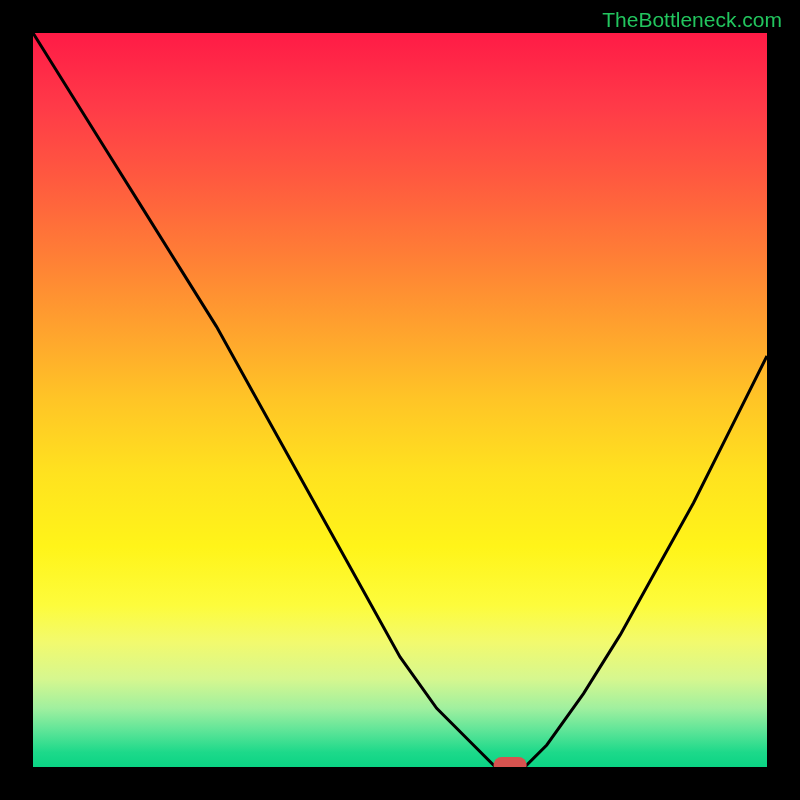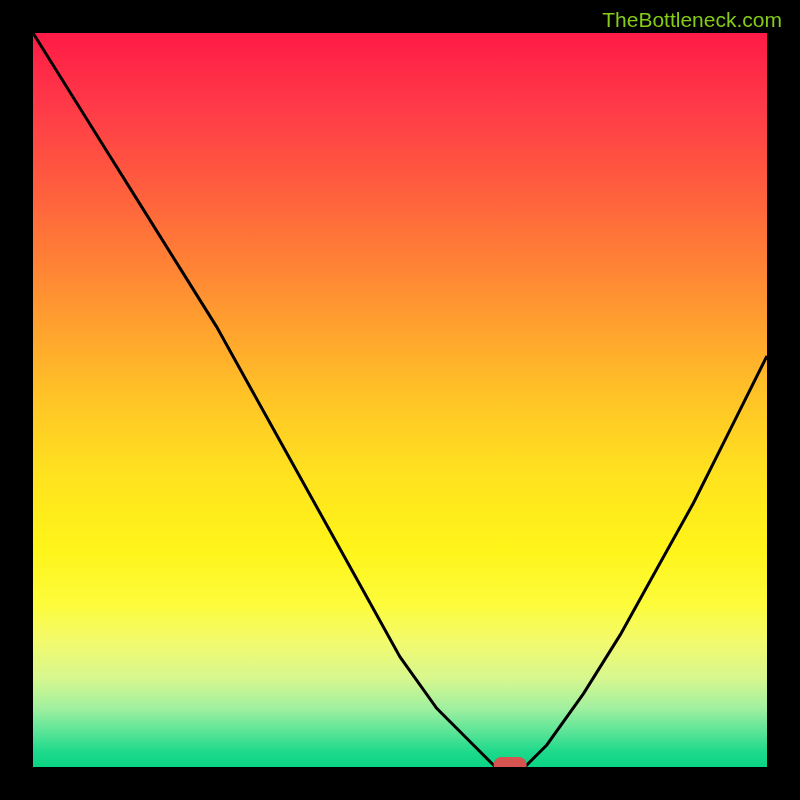--- a/index.html
+++ b/index.html
@@ -11,21 +11,21 @@
       width: 800px;
       height: 800px;
       background: #000;
       position: relative;
       font-family: Arial, sans-serif;
     }
     .watermark {
       position: absolute;
       top: 8px;
       right: 18px;
-      color: #84cc16;
+      color: #22c55e;
       font-size: 21px;
       font-weight: 500;
       z-index: 10;
     }
     .chart-frame {
       position: absolute;
       top: 33px;
       left: 33px;
       width: 734px;
       height: 734px;

